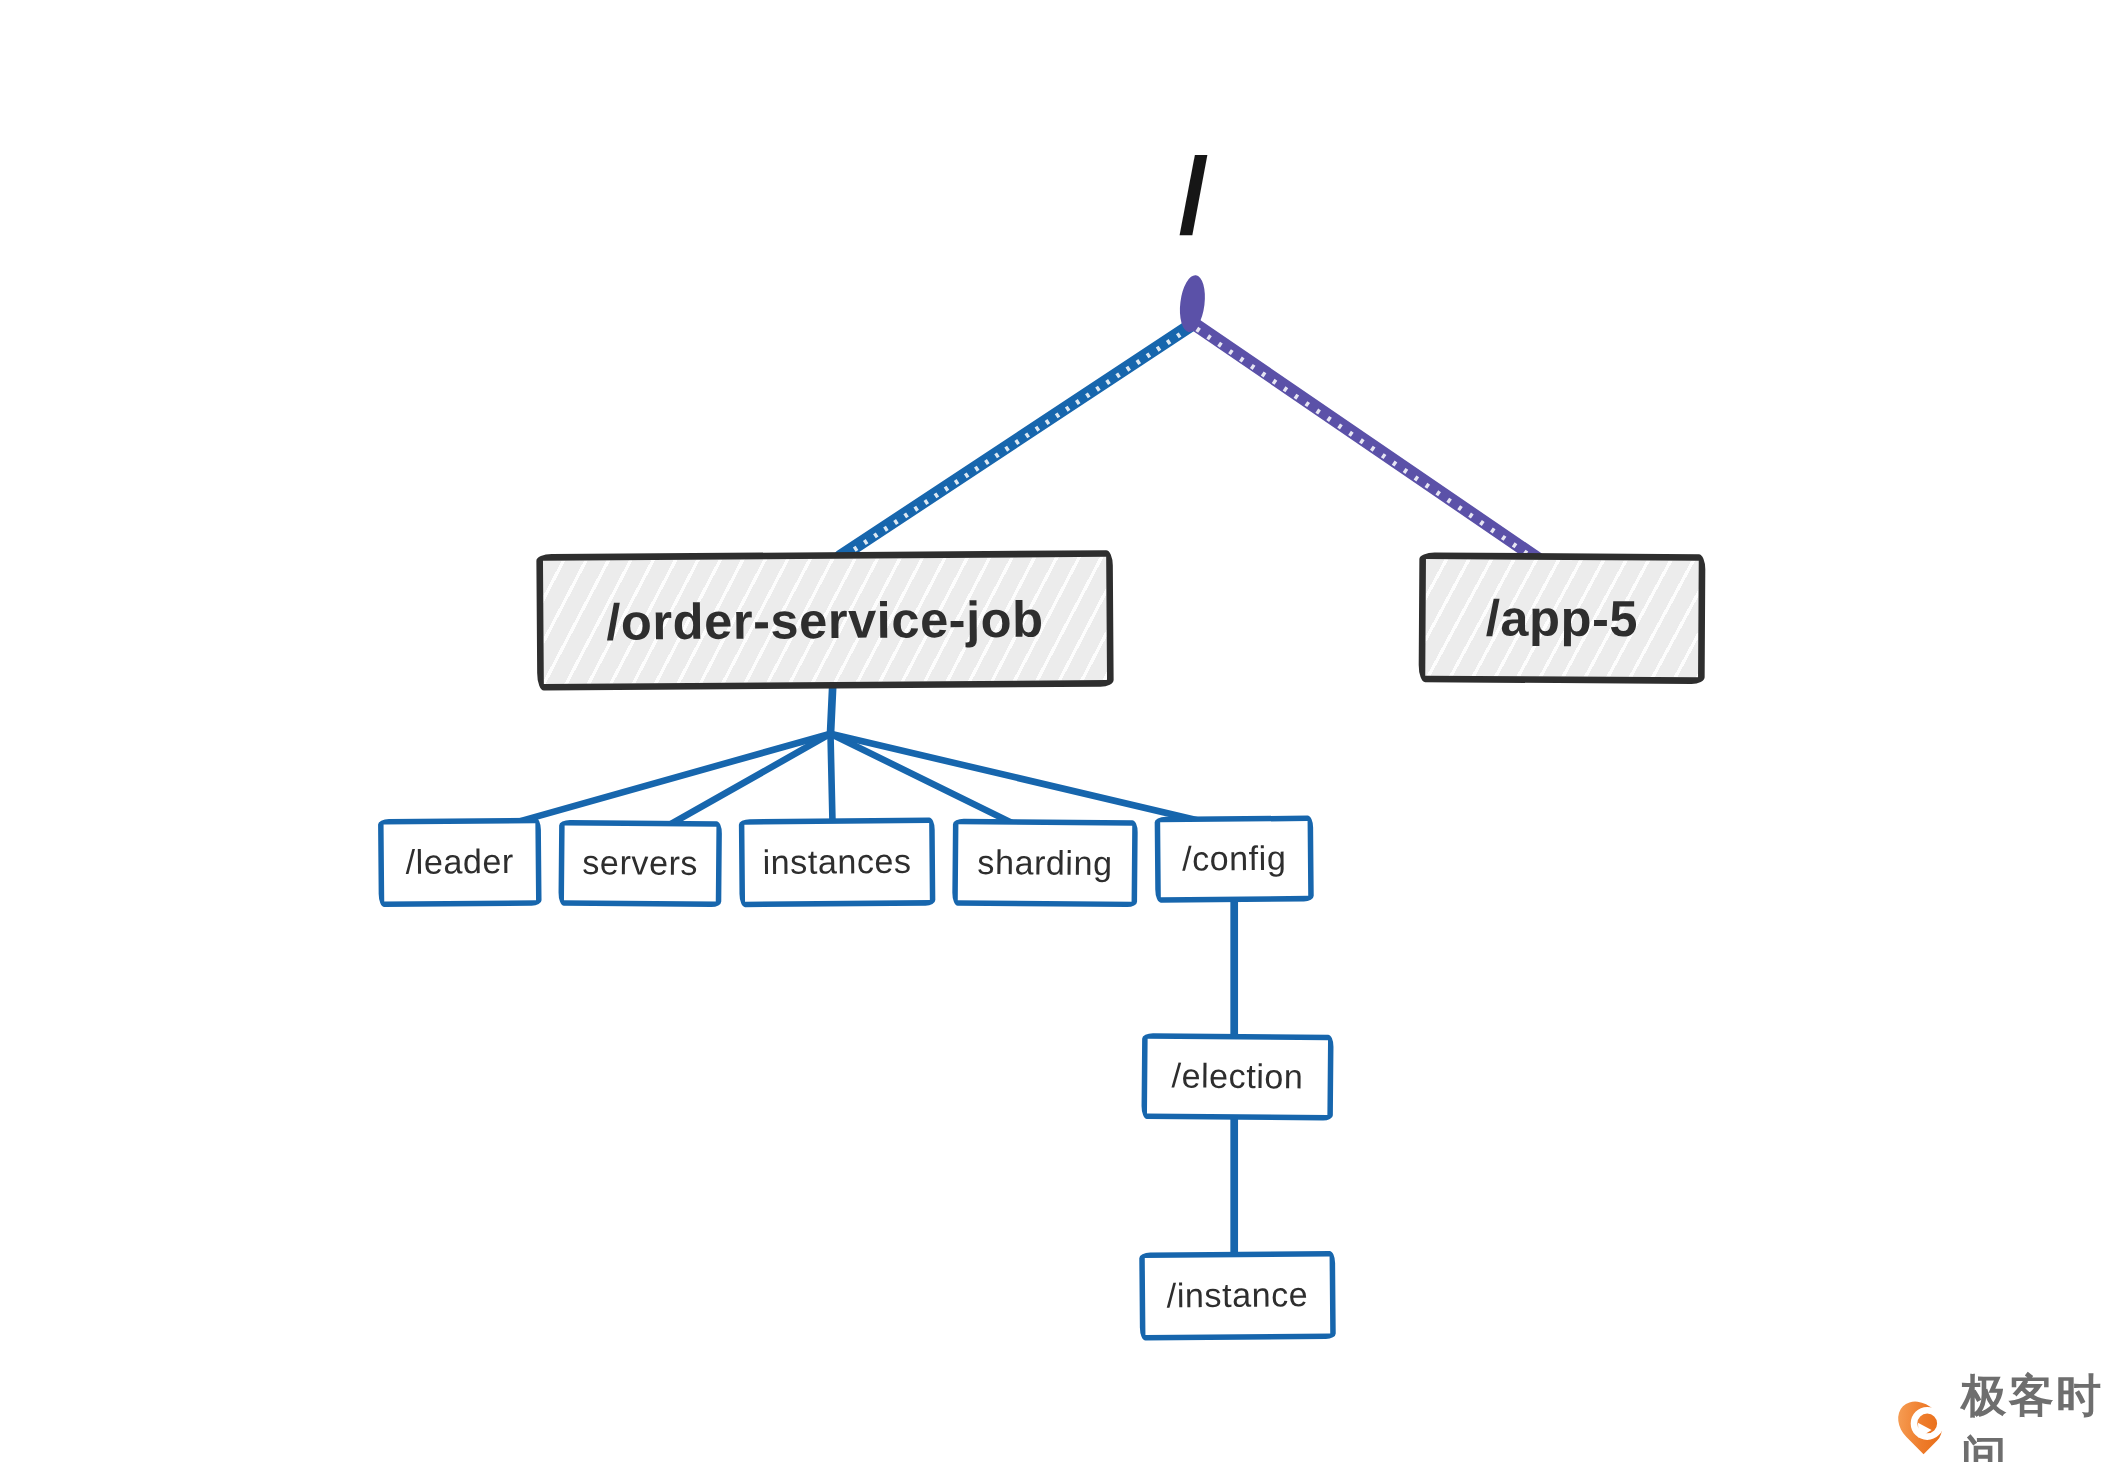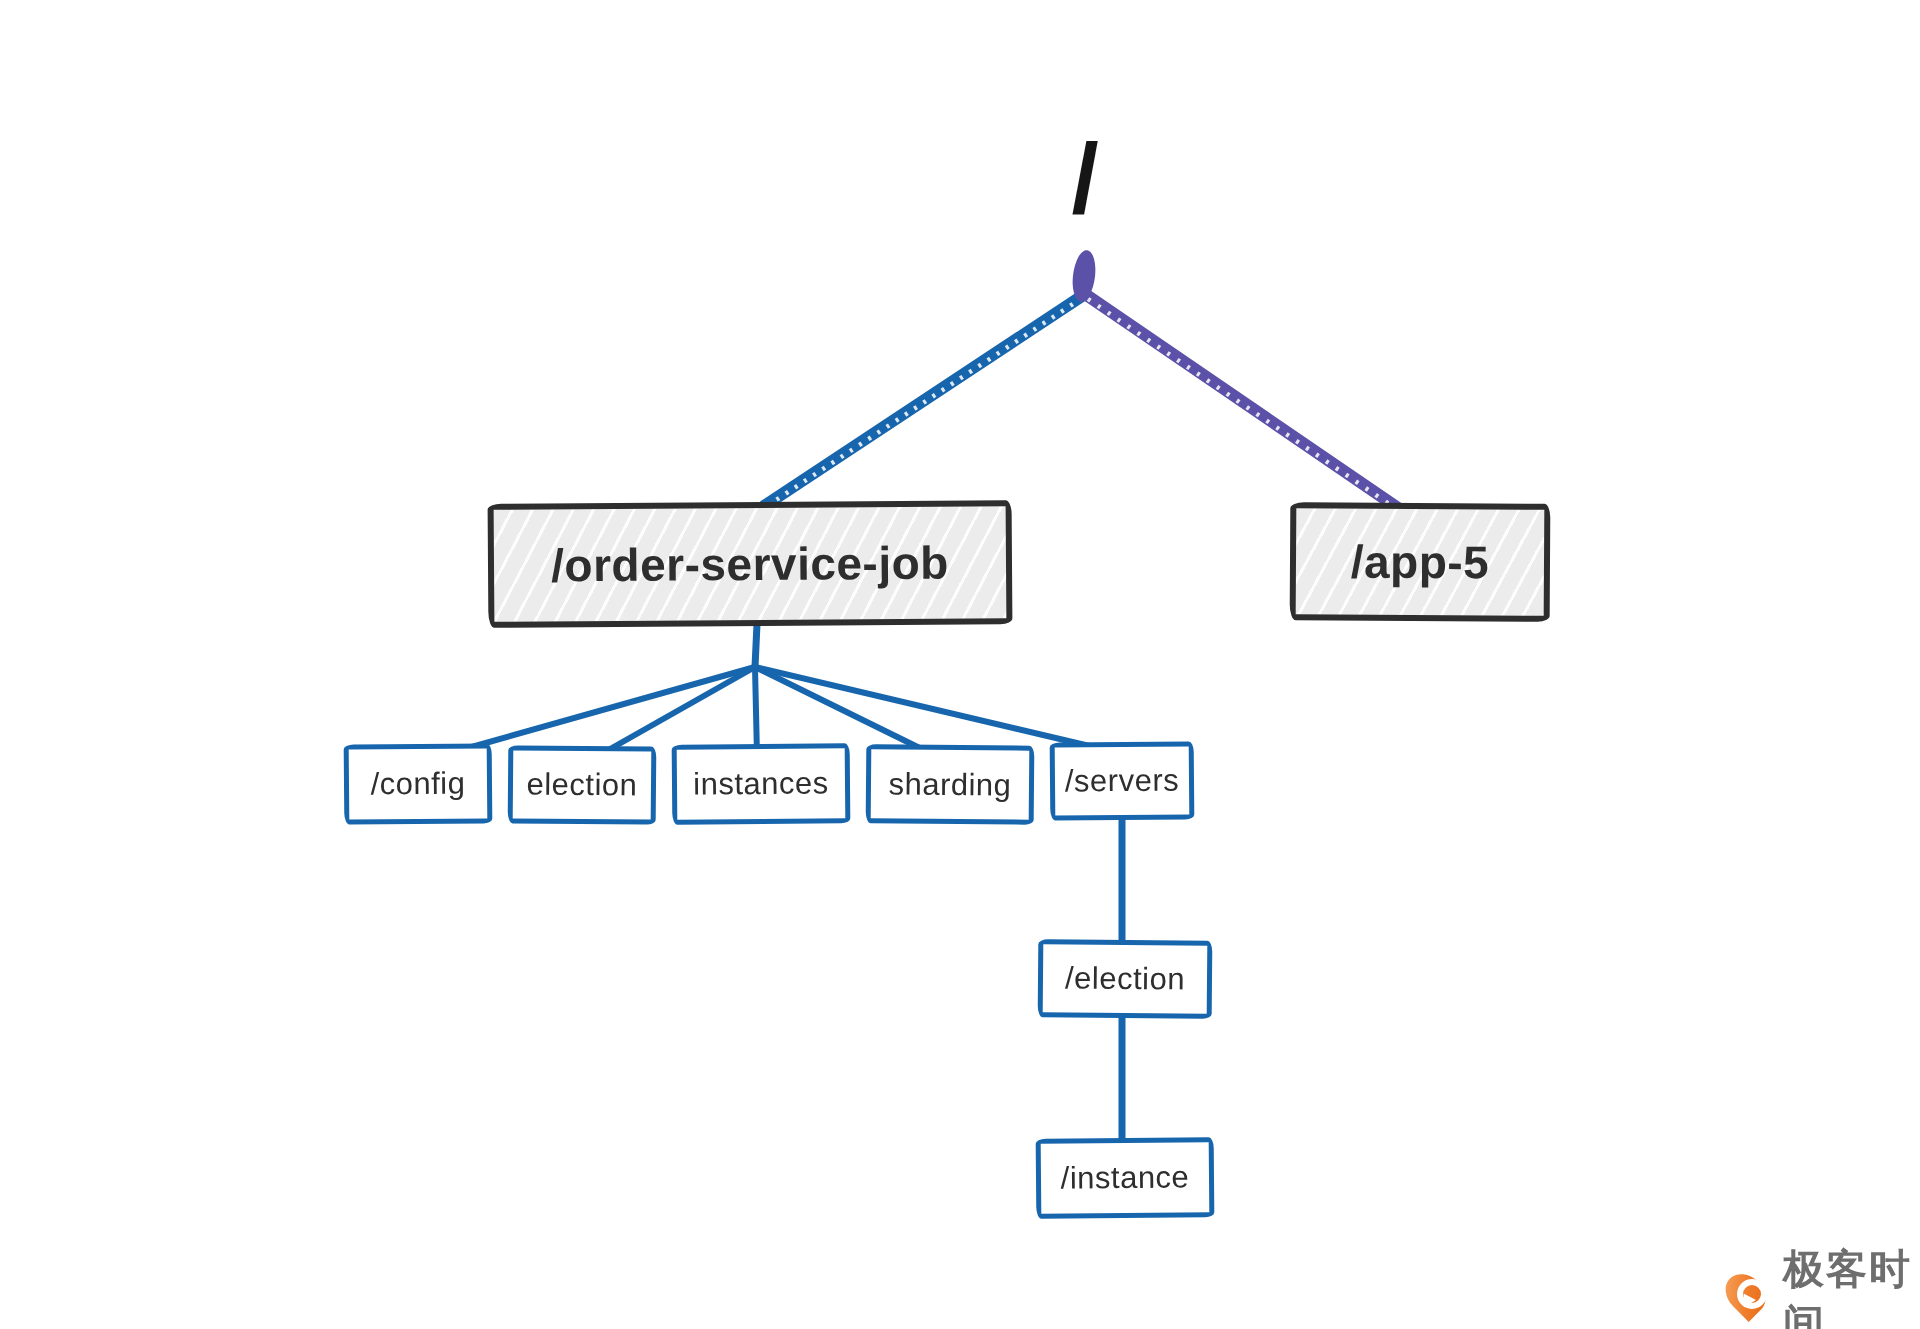--- a/index.html
+++ b/index.html
@@ -143,37 +143,37 @@
 
   <div class="node big tilt-l" style="left:488px; top:502px; width:524px; height:124px;">
     <span class="lbl">/order-service-job</span>
   </div>
 
   <div class="node big tilt-r" style="left:1290px; top:503px; width:260px; height:118px;">
     <span class="lbl">/app-5</span>
   </div>
 
   <div class="node child t1" style="left:344px; top:744px; width:148px; height:80px;">
-    <span class="lbl">/config</span>
+    <span class="lbl">/leader</span>
   </div>
 
   <div class="node child t2" style="left:508px; top:746px; width:148px; height:78px;">
-    <span class="lbl">election</span>
+    <span class="lbl">servers</span>
   </div>
 
   <div class="node child t1" style="left:672px; top:744px; width:178px; height:80px;">
     <span class="lbl">instances</span>
   </div>
 
   <div class="node child t2" style="left:866px; top:745px; width:168px; height:79px;">
     <span class="lbl">sharding</span>
   </div>
 
   <div class="node child t1" style="left:1050px; top:742px; width:144px; height:78px;">
-    <span class="lbl">/servers</span>
+    <span class="lbl">/config</span>
   </div>
 
   <div class="node child t2" style="left:1038px; top:940px; width:174px; height:78px;">
     <span class="lbl">/election</span>
   </div>
 
   <div class="node child t1" style="left:1036px; top:1138px; width:178px; height:80px;">
     <span class="lbl">/instance</span>
   </div>
 

